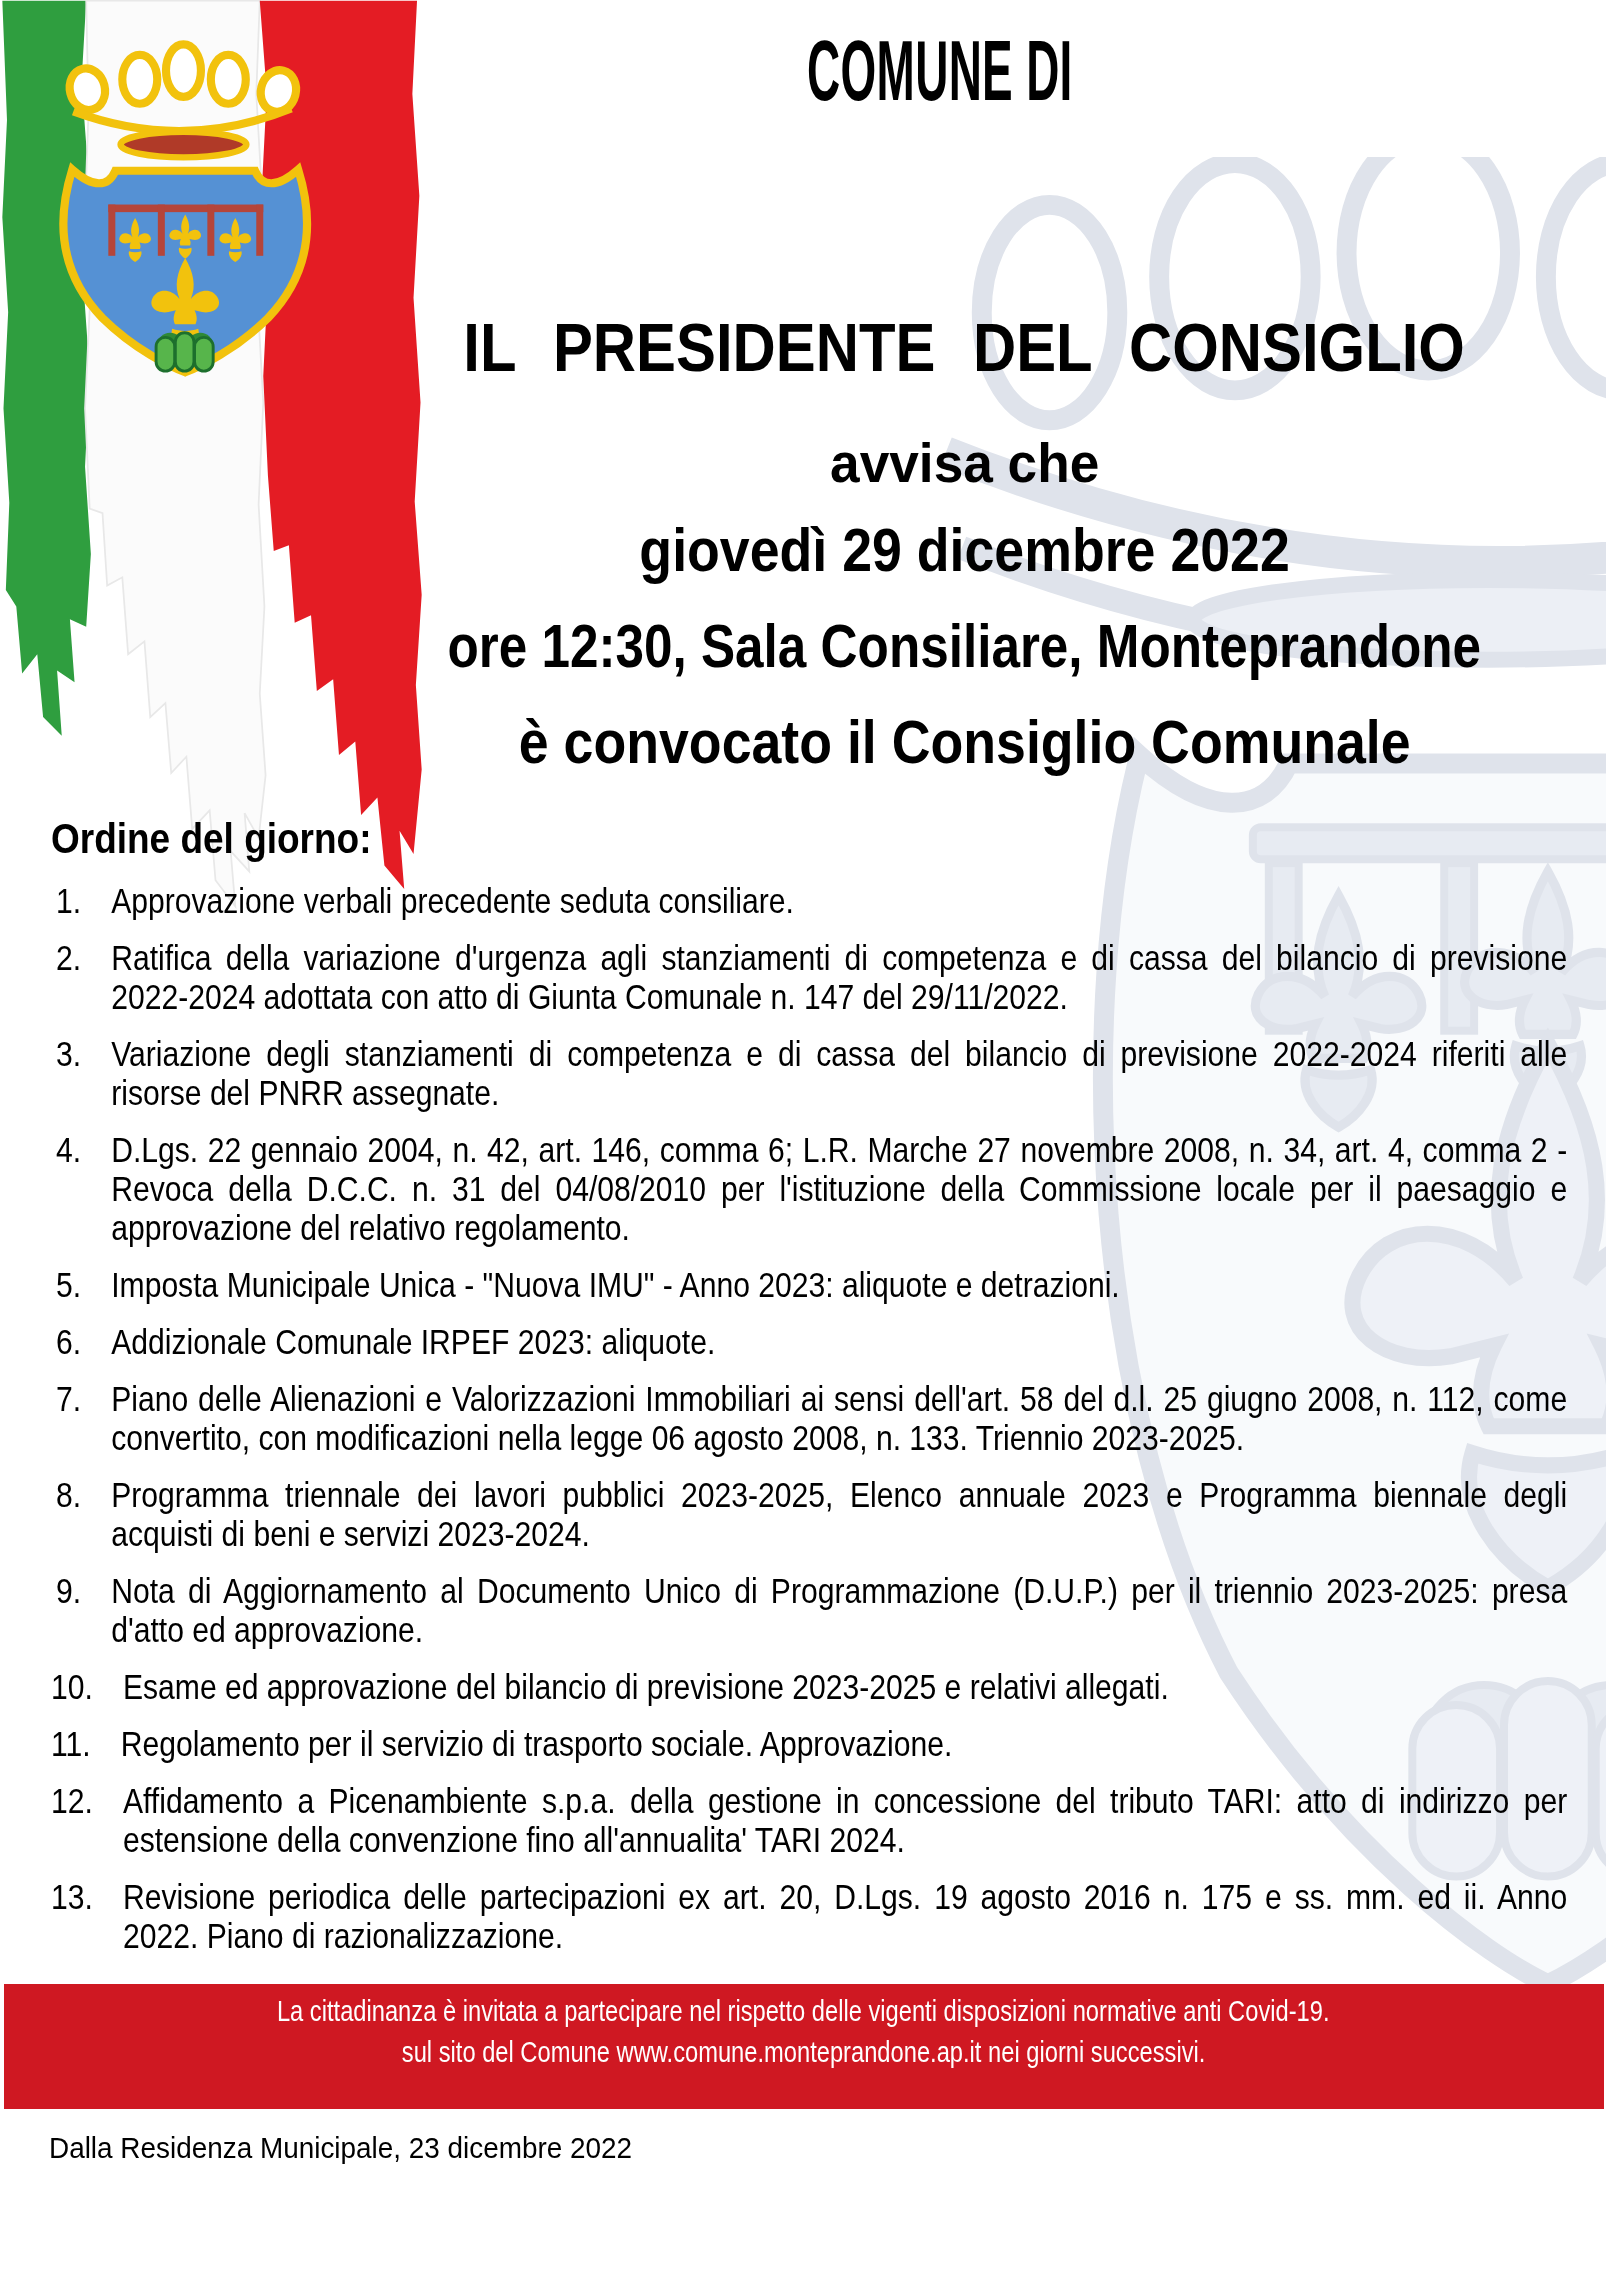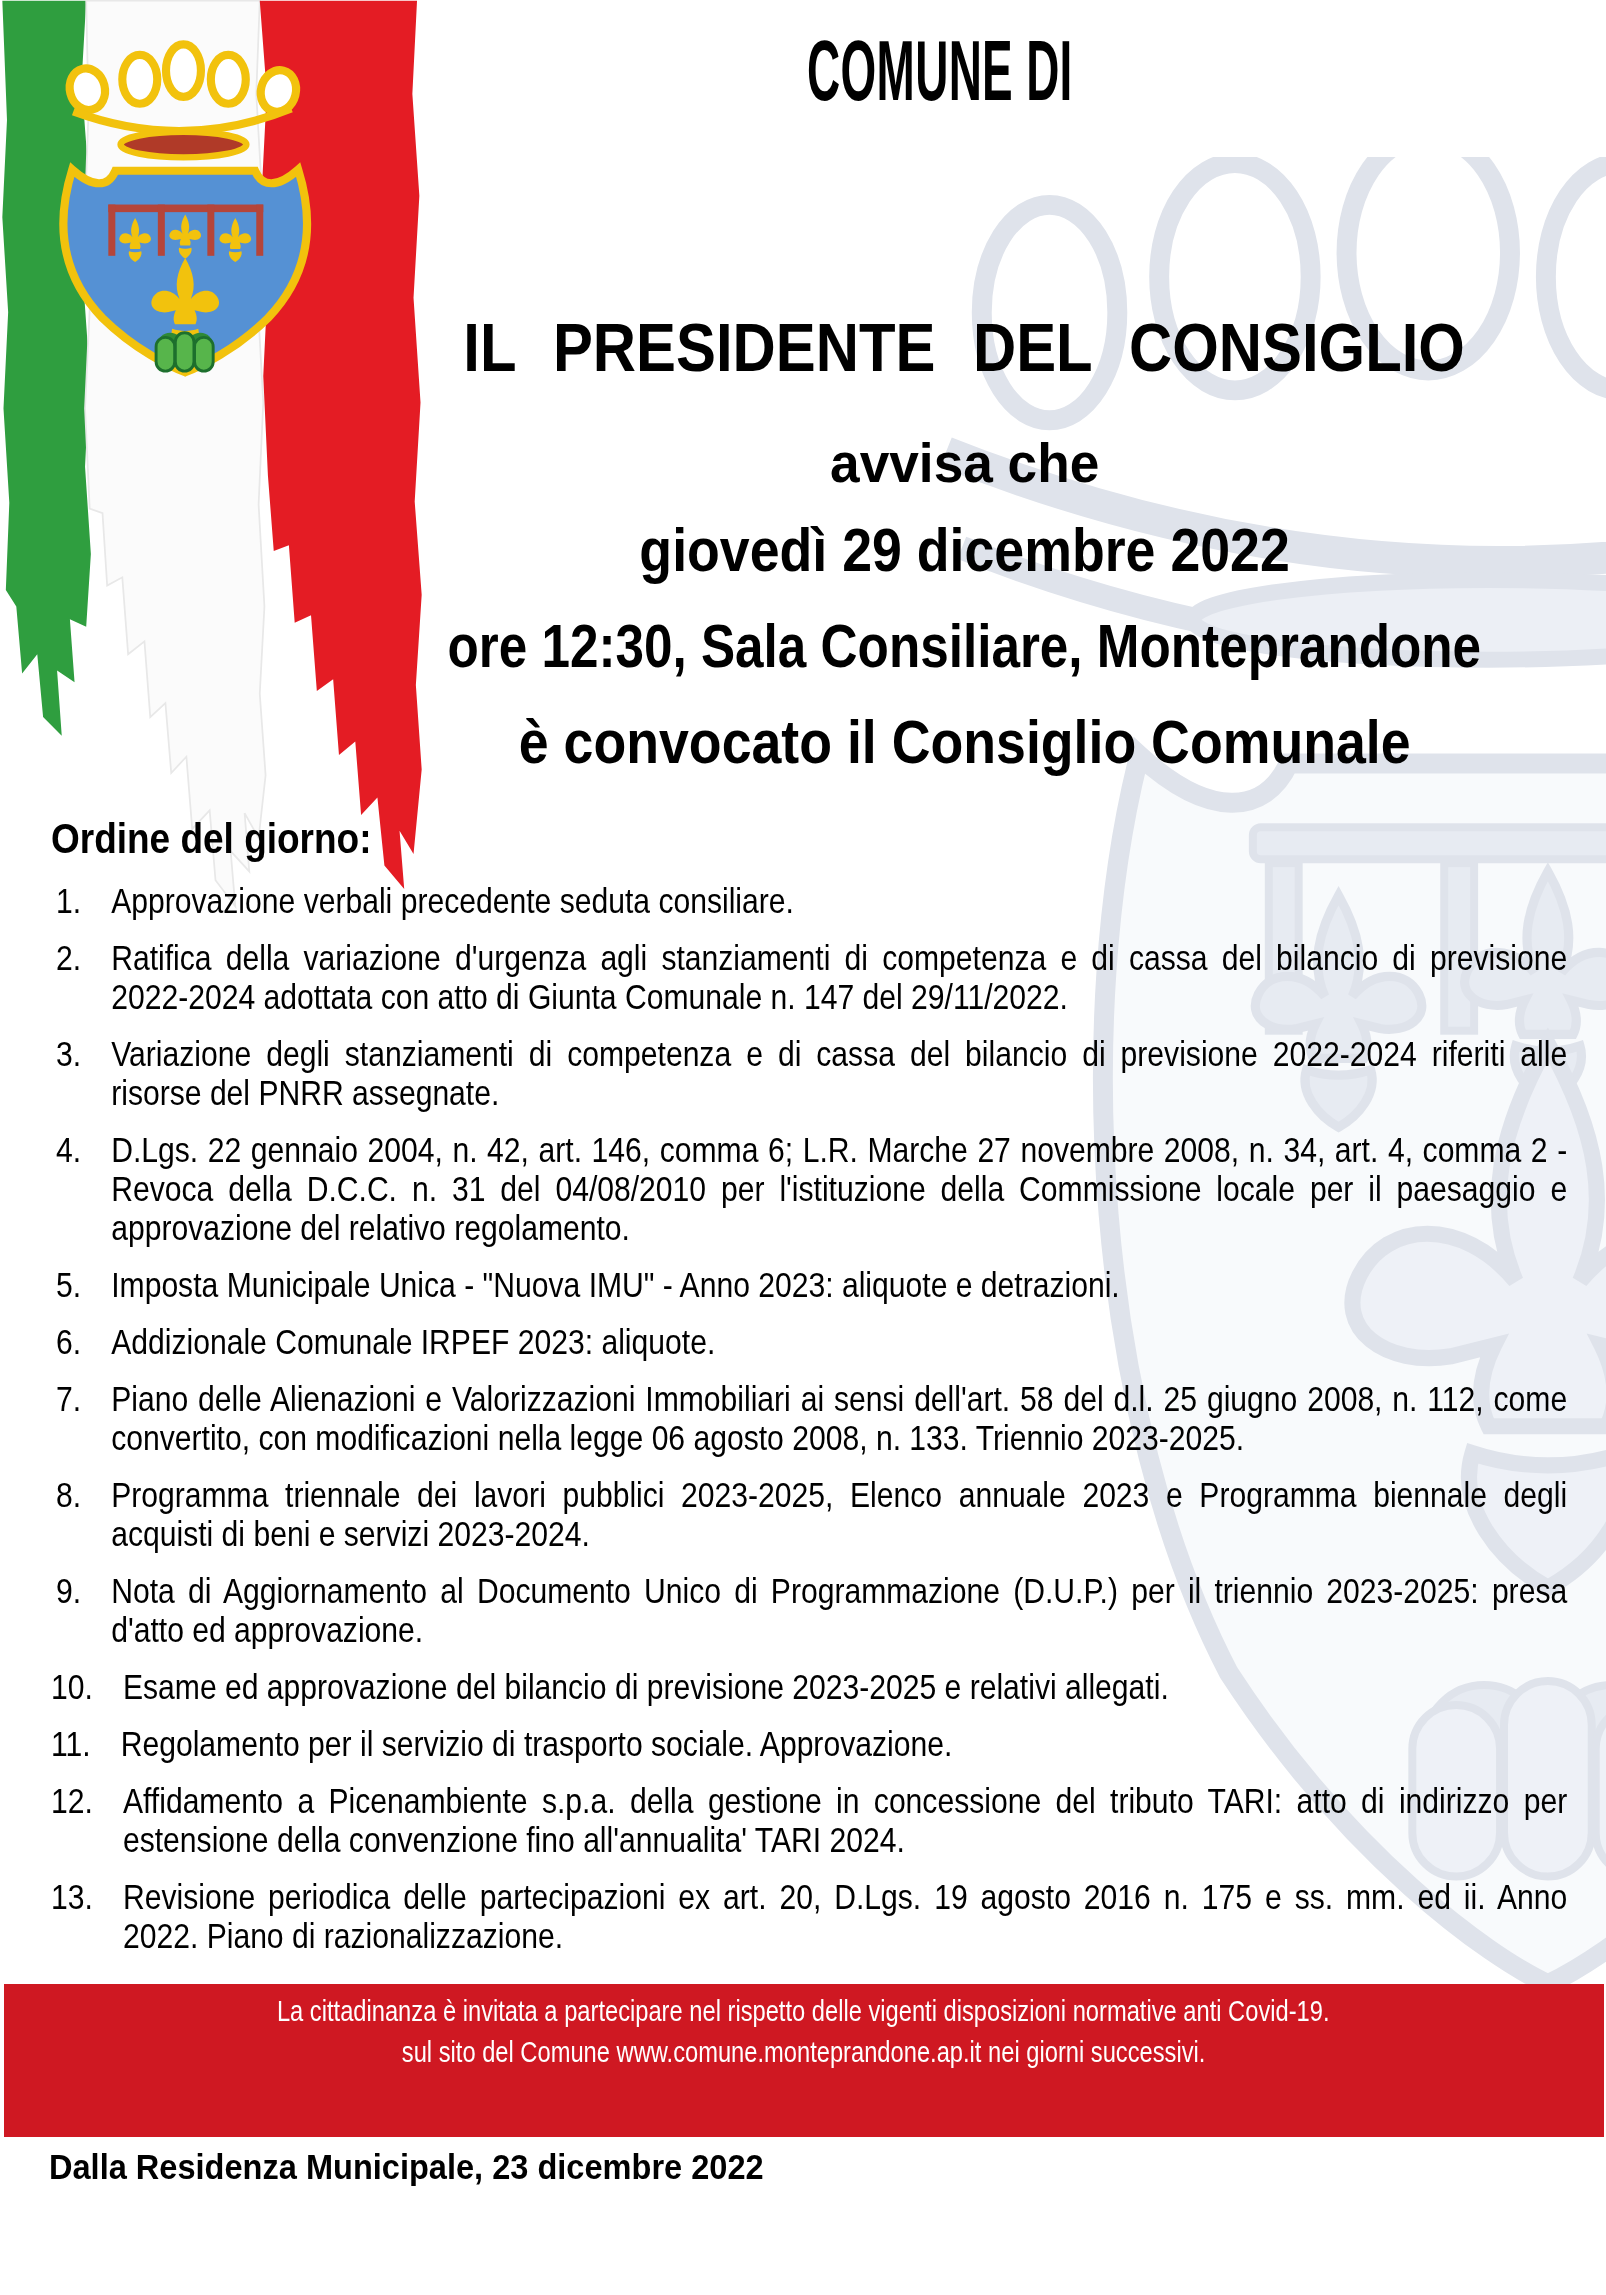--- a/index.html
+++ b/index.html
@@ -29,27 +29,27 @@
   .h-conv>span{transform:scaleX(.88);}
   
   .agenda{position:absolute;left:51px;top:815px;width:1763px;z-index:3;
           transform:scaleX(.86);transform-origin:0 0;}
   .agenda-heading{font-size:43px;font-weight:bold;line-height:47px;margin:0 0 18.7px 0;}
   .agenda-list{list-style:none;margin:0;padding:0;}
   .agenda-item{display:flex;font-size:35px;line-height:39px;margin-bottom:18px;}
   .agenda-item .num{flex:0 0 35px;text-align:right;}
   .agenda-item .txt{flex:1;text-align:justify;padding-left:35px;}
   
-  .banner{position:absolute;left:3.5px;top:1984px;width:1600px;height:153px;z-index:3;
+  .banner{position:absolute;left:3.5px;top:1984px;width:1600px;height:125px;z-index:3;
           background:#cf1822;color:#ffffff;}
   .b-line{text-align:center;font-size:30px;line-height:41px;}
   .b-line:first-child{margin-top:6.4px;}
   .b-line>span{display:inline-block;transform:scaleX(.79);transform-origin:center;white-space:nowrap;}
   
-  .dateline{position:absolute;left:49px;top:2131px;z-index:3;font-size:35px;font-weight:bold;white-space:nowrap;margin-top:16px;}
+  .dateline{position:absolute;left:49px;top:2131px;z-index:3;font-size:30px;font-weight:normal;white-space:nowrap;}
   .dateline>span{display:inline-block;transform:scaleX(.93);transform-origin:0 50%;}
   .signature{position:absolute;left:1024px;top:2177px;width:466px;z-index:3;text-align:center;
              font-size:37px;font-weight:bold;line-height:51px;}
   .signature div>span{display:inline-block;transform:scaleX(.9);transform-origin:center;white-space:nowrap;}
 </style>
 </head>
 <body>
 
 <div class="page">
 

